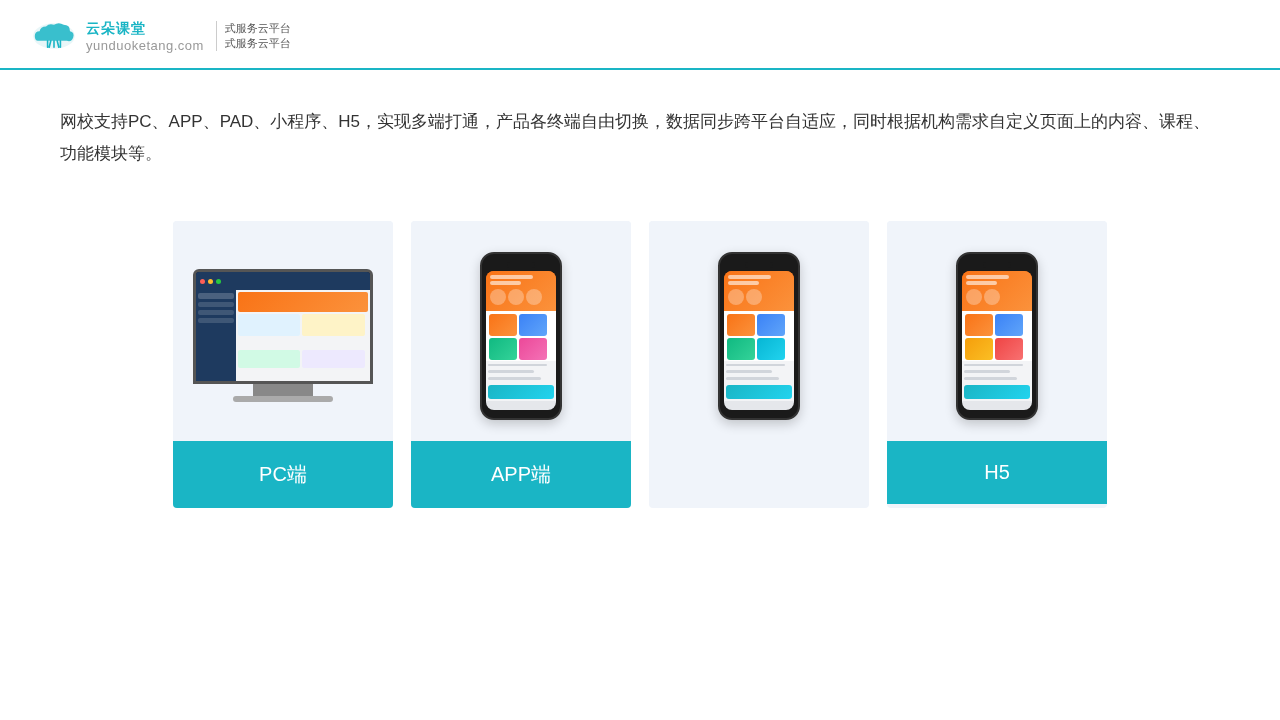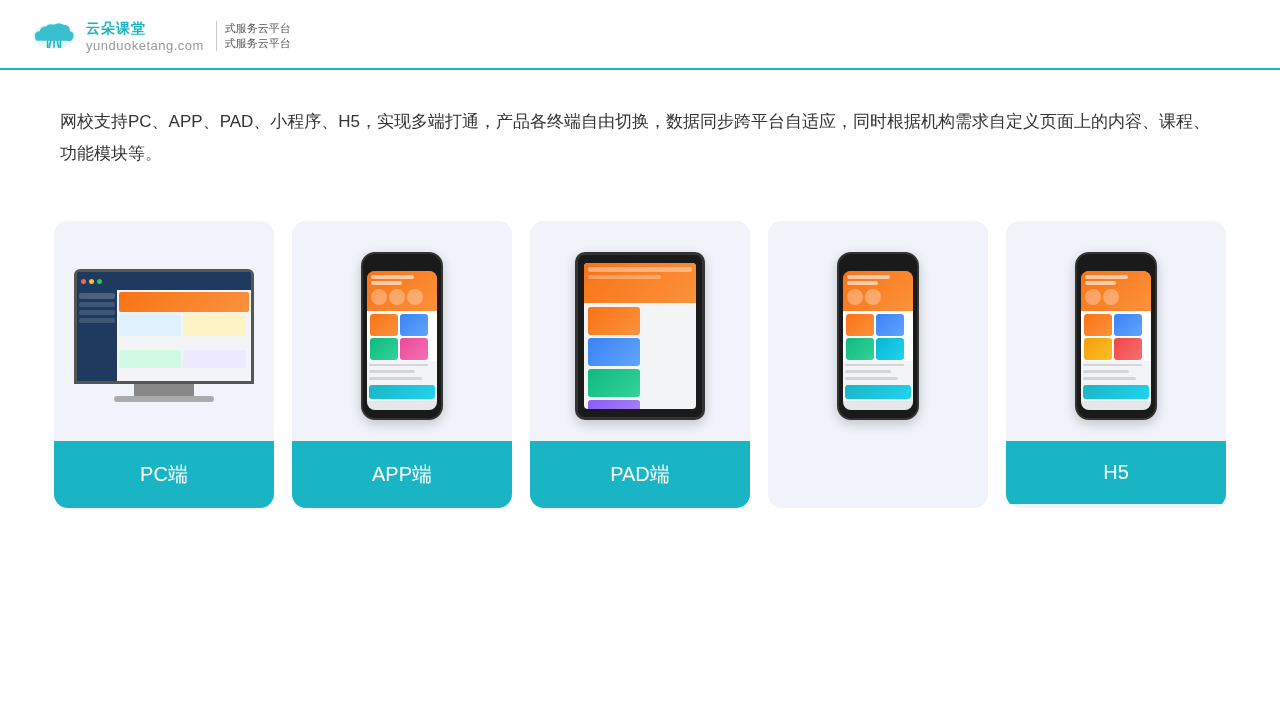--- a/index.html
+++ b/index.html
@@ -99,21 +99,21 @@
       display: flex;
       justify-content: center;
       gap: 18px;
       padding: 20px 40px;
       margin-top: 10px;
     }
 
     .card {
       width: 220px;
       background: #f0f4fa;
-      border-radius: 14px;
+      border-radius: 4px;
       overflow: hidden;
       display: flex;
       flex-direction: column;
       align-items: center;
     }
 
     .card-image-area {
       width: 100%;
       height: 220px;
       display: flex;
@@ -390,40 +390,20 @@
             <div class="mini-line" style="width:70%;"></div>
             <div class="mini-line" style="width:80%;"></div>
             <div style="height:20px;background:linear-gradient(135deg,#1ab5c5,#22d3ee);border-radius:3px;margin-top:2px;"></div>
           </div>
         </div>
       </div>
     </div>
     <div class="card-label">APP端</div>
   </div>
 
-  <div class="card">
-    <div class="card-image-area">
-      <div class="tablet-mockup">
-        <div class="tablet-screen">
-          <div class="tablet-screen-top">
-            <div style="height:5px;background:rgba(255,255,255,0.4);border-radius:2px;margin-bottom:3px;"></div>
-            <div style="height:4px;background:rgba(255,255,255,0.3);border-radius:2px;width:70%;"></div>
-          </div>
-          <div class="tablet-screen-body">
-            <div class="tab-block"></div>
-            <div class="tab-block-blue"></div>
-            <div class="tab-block-green"></div>
-            <div class="tab-block-purple"></div>
-
-          </div>
-        </div>
-      </div>
-    </div>
-    <div class="card-label">PAD端</div>
-  </div>
 
   <div class="card">
     <div class="card-image-area">
       <div class="phone-mockup">
         <div class="phone-notch"></div>
         <div class="phone-screen">
           <div class="phone-screen-top">
             <div class="mini-text-line" style="width:70%;"></div>
             <div class="mini-text-line" style="width:50%;"></div>
             <div style="display:flex;gap:2px;margin-top:2px;">

